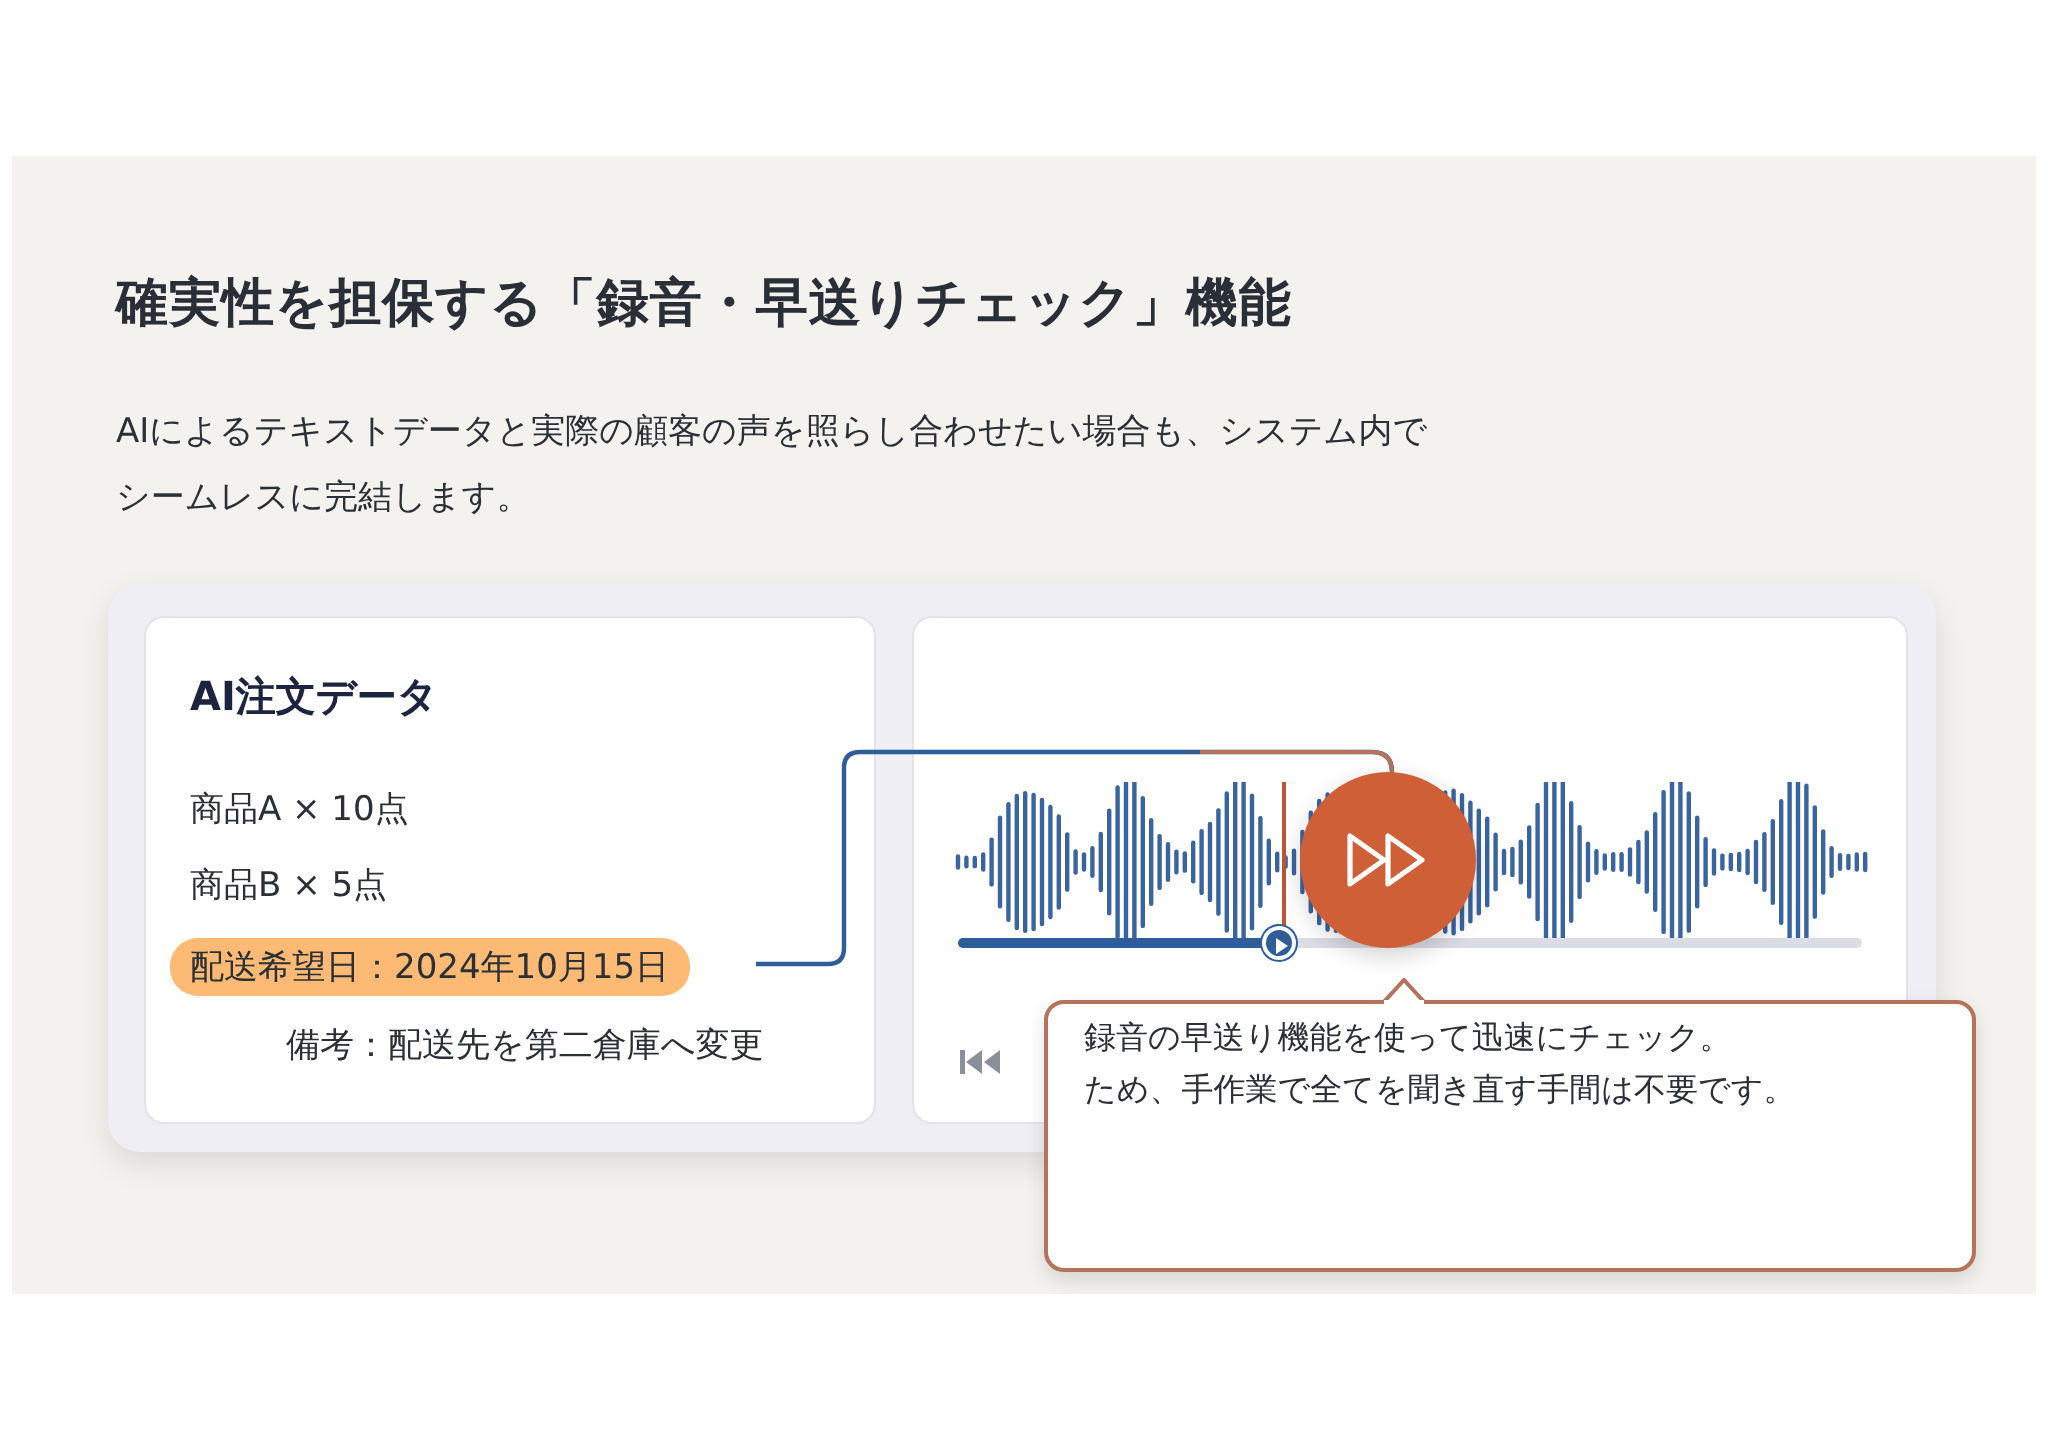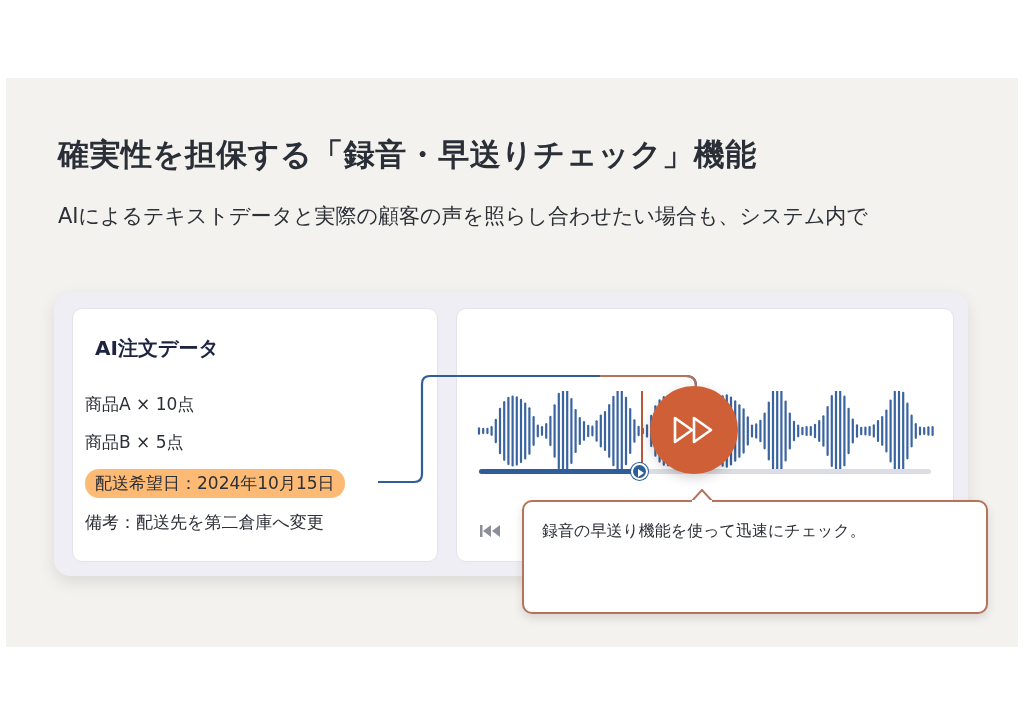--- a/index.html
+++ b/index.html
@@ -5,52 +5,52 @@
   * { box-sizing: border-box; margin: 0; padding: 0; }
   html, body { width: 1024px; height: 725px; background: #ffffff; overflow: hidden; }
   body { font-family: "DejaVu Sans", "Liberation Sans", sans-serif; color: #2b2f36; position: relative; }
 
   .slide {
     position: absolute; left: 6px; top: 78px; width: 1012px; height: 569px;
     background: #f4f2ee;
   }
   .title {
     position: absolute; left: 52px; top: 56px;
-    font-size: 31px; font-weight: bold; color: #2a2f37; letter-spacing: 0.5px;
+    font-size: 26px; font-weight: bold; color: #2a2f37; letter-spacing: 0.5px;
     white-space: nowrap;
   }
   .desc {
     position: absolute; left: 52px; top: 122px; width: 900px;
-    font-size: 21px; line-height: 33px; color: #2b2f36;
+    font-size: 17px; line-height: 33px; color: #2b2f36;
   }
   .desc span { display: block; white-space: nowrap; }
 
   .panel {
     position: absolute; left: 48px; top: 214px; width: 914px; height: 284px;
     background: #eeeef4; border-radius: 16px;
     box-shadow: 0 6px 16px rgba(0,0,0,0.10);
   }
   .card {
     position: absolute; background: #ffffff; border-radius: 10px;
     border: 1px solid #e3e3ea;
   }
   .card-left { left: 18px; top: 16px; width: 366px; height: 254px; }
   .card-right { left: 402px; top: 16px; width: 498px; height: 254px; }
 
   .card-title {
     position: absolute; left: 22px; top: 26px;
     font-size: 20px; font-weight: bold; color: #1d2440;
   }
   .order-line {
-    position: absolute; left: 12px; font-size: 17px; color: #2b2f36; white-space: nowrap;
+    position: absolute; left: 22px; font-size: 17px; color: #2b2f36; white-space: nowrap;
   }
   .order-line.l1 { top: 84px; }
   .order-line.l2 { top: 122px; text-align: right; }
   .order-line.l3 { top: 160px; left: 12px; background: #fdba74; padding: 3px 10px; border-radius: 14px; }
-  .order-line.l4 { top: 202px; }
+  .order-line.l4 { top: 202px; margin-left: 48px; }
 
   .waveform { position: absolute; left: 20px; top: 82px; }
   .progress-track {
     position: absolute; left: 22px; top: 160px; width: 452px; height: 5px;
     background: #dcdce4; border-radius: 3px;
   }
   .progress-fill {
     position: absolute; left: 0; top: 0; width: 160px; height: 5px;
     background: #2f5d99; border-radius: 3px;
   }
@@ -73,37 +73,38 @@
   .ff-button {
     position: absolute; left: 650px; top: 386px; width: 88px; height: 88px;
     background: #cf5f36; border-radius: 50%;
     box-shadow: 0 4px 12px rgba(0,0,0,0.18);
     display: flex; align-items: center; justify-content: center;
   }
 
   .connector { position: absolute; left: 0; top: 0; pointer-events: none; }
 
   .tooltip {
-    position: absolute; left: 522px; top: 500px; width: 466px; height: 114px;
+    position: absolute; left: 522px; top: 500px; width: 466px; height: 136px;
     background: #ffffff; border: 2px solid #b4735a; border-radius: 10px;
     box-shadow: 0 4px 10px rgba(0,0,0,0.12);
-    padding: 16px 20px 0 18px;
+    padding: 4px 20px 0 18px;
   }
   .tooltip-arrow {
     position: absolute; left: 167px; top: -13px; width: 22px; height: 13px;
   }
   .tooltip span { display: block; font-size: 16px; line-height: 26px; color: #2b2f36; white-space: nowrap; }
 </style>
 </head>
 <body>
 
 <div class="slide">
   <div class="title">確実性を担保する「録音・早送りチェック」機能</div>
   <div class="desc">
     <span>AIによるテキストデータと実際の顧客の声を照らし合わせたい場合も、システム内で</span>
+    <span>シームレスに完結します。</span>
   </div>
 </div>
 
 <div class="panel" style="left:54px; top:292px;">
   <div class="card card-left">
     <div class="card-title">AI注文データ</div>
     <div class="order-line l1">商品A × 10点</div>
     <div class="order-line l2">商品B × 5点</div>
     <div class="order-line l3">配送希望日：2024年10月15日</div>
     <div class="order-line l4">備考：配送先を第二倉庫へ変更</div>
@@ -251,13 +252,14 @@
     <polygon points="22,3 22,27 39,15" fill="none" stroke="#ffffff" stroke-width="2.6" stroke-linejoin="round"></polygon>
   </svg>
 </div>
 
 <div class="tooltip">
   <svg class="tooltip-arrow" viewBox="0 0 22 13">
     <polygon points="0,13 11,1 22,13" fill="#ffffff" stroke="#b4735a" stroke-width="2"></polygon>
     <rect x="1" y="11" width="20" height="4" fill="#ffffff"></rect>
   </svg>
   <span>録音の早送り機能を使って迅速にチェック。</span>
+  <span>ため、手作業で全てを聞き直す手間は不要です。</span>
 </div>
 
 </body></html>

